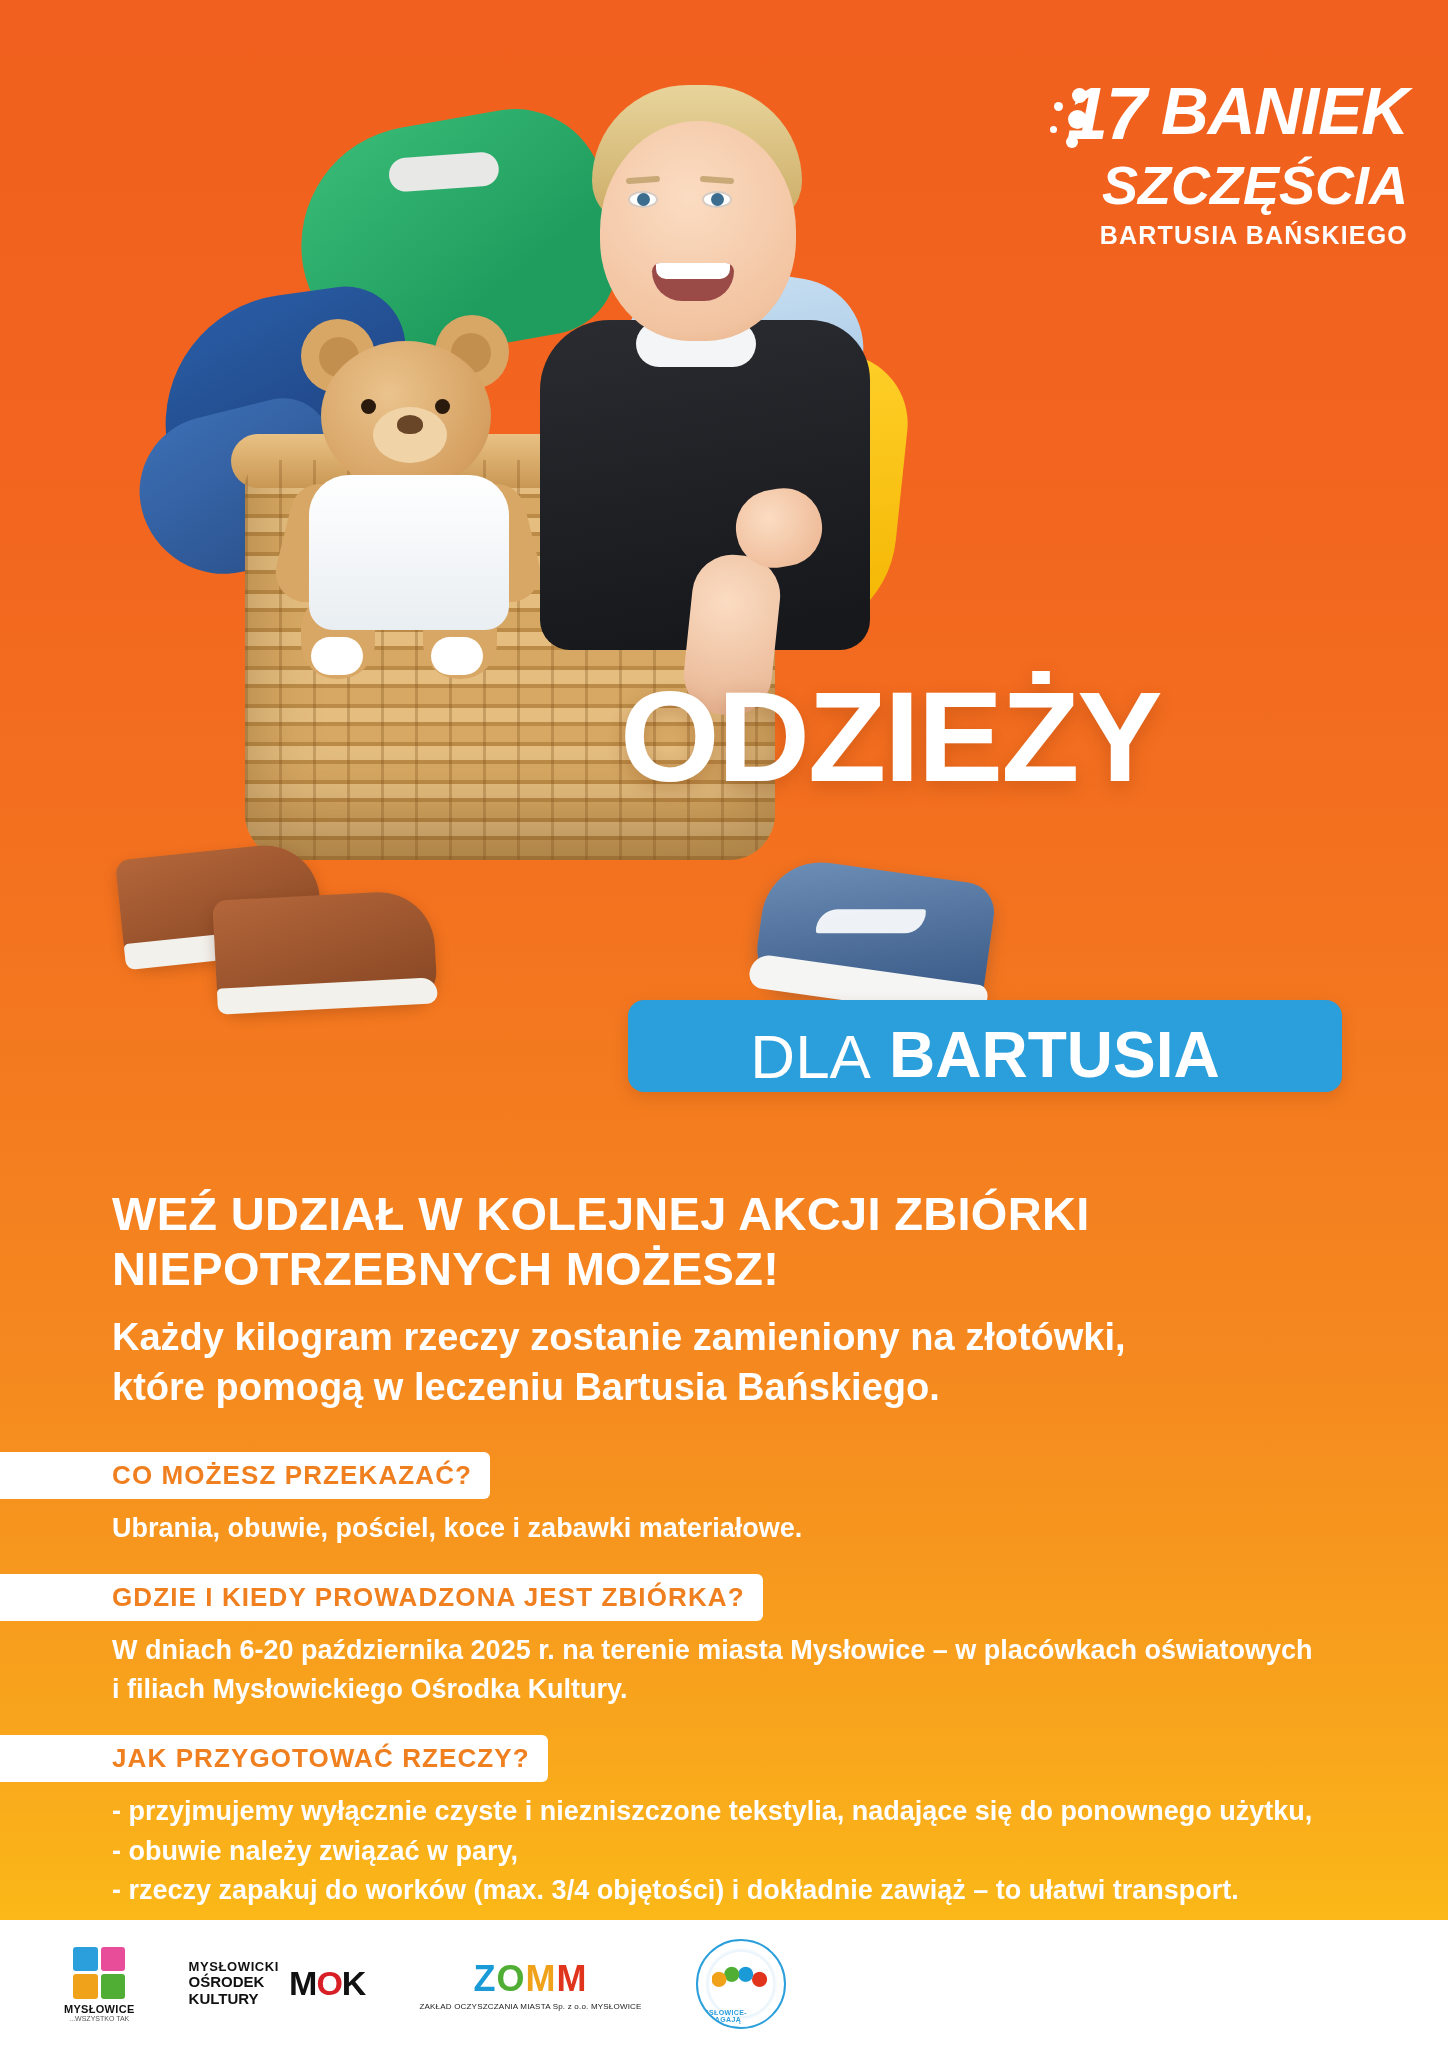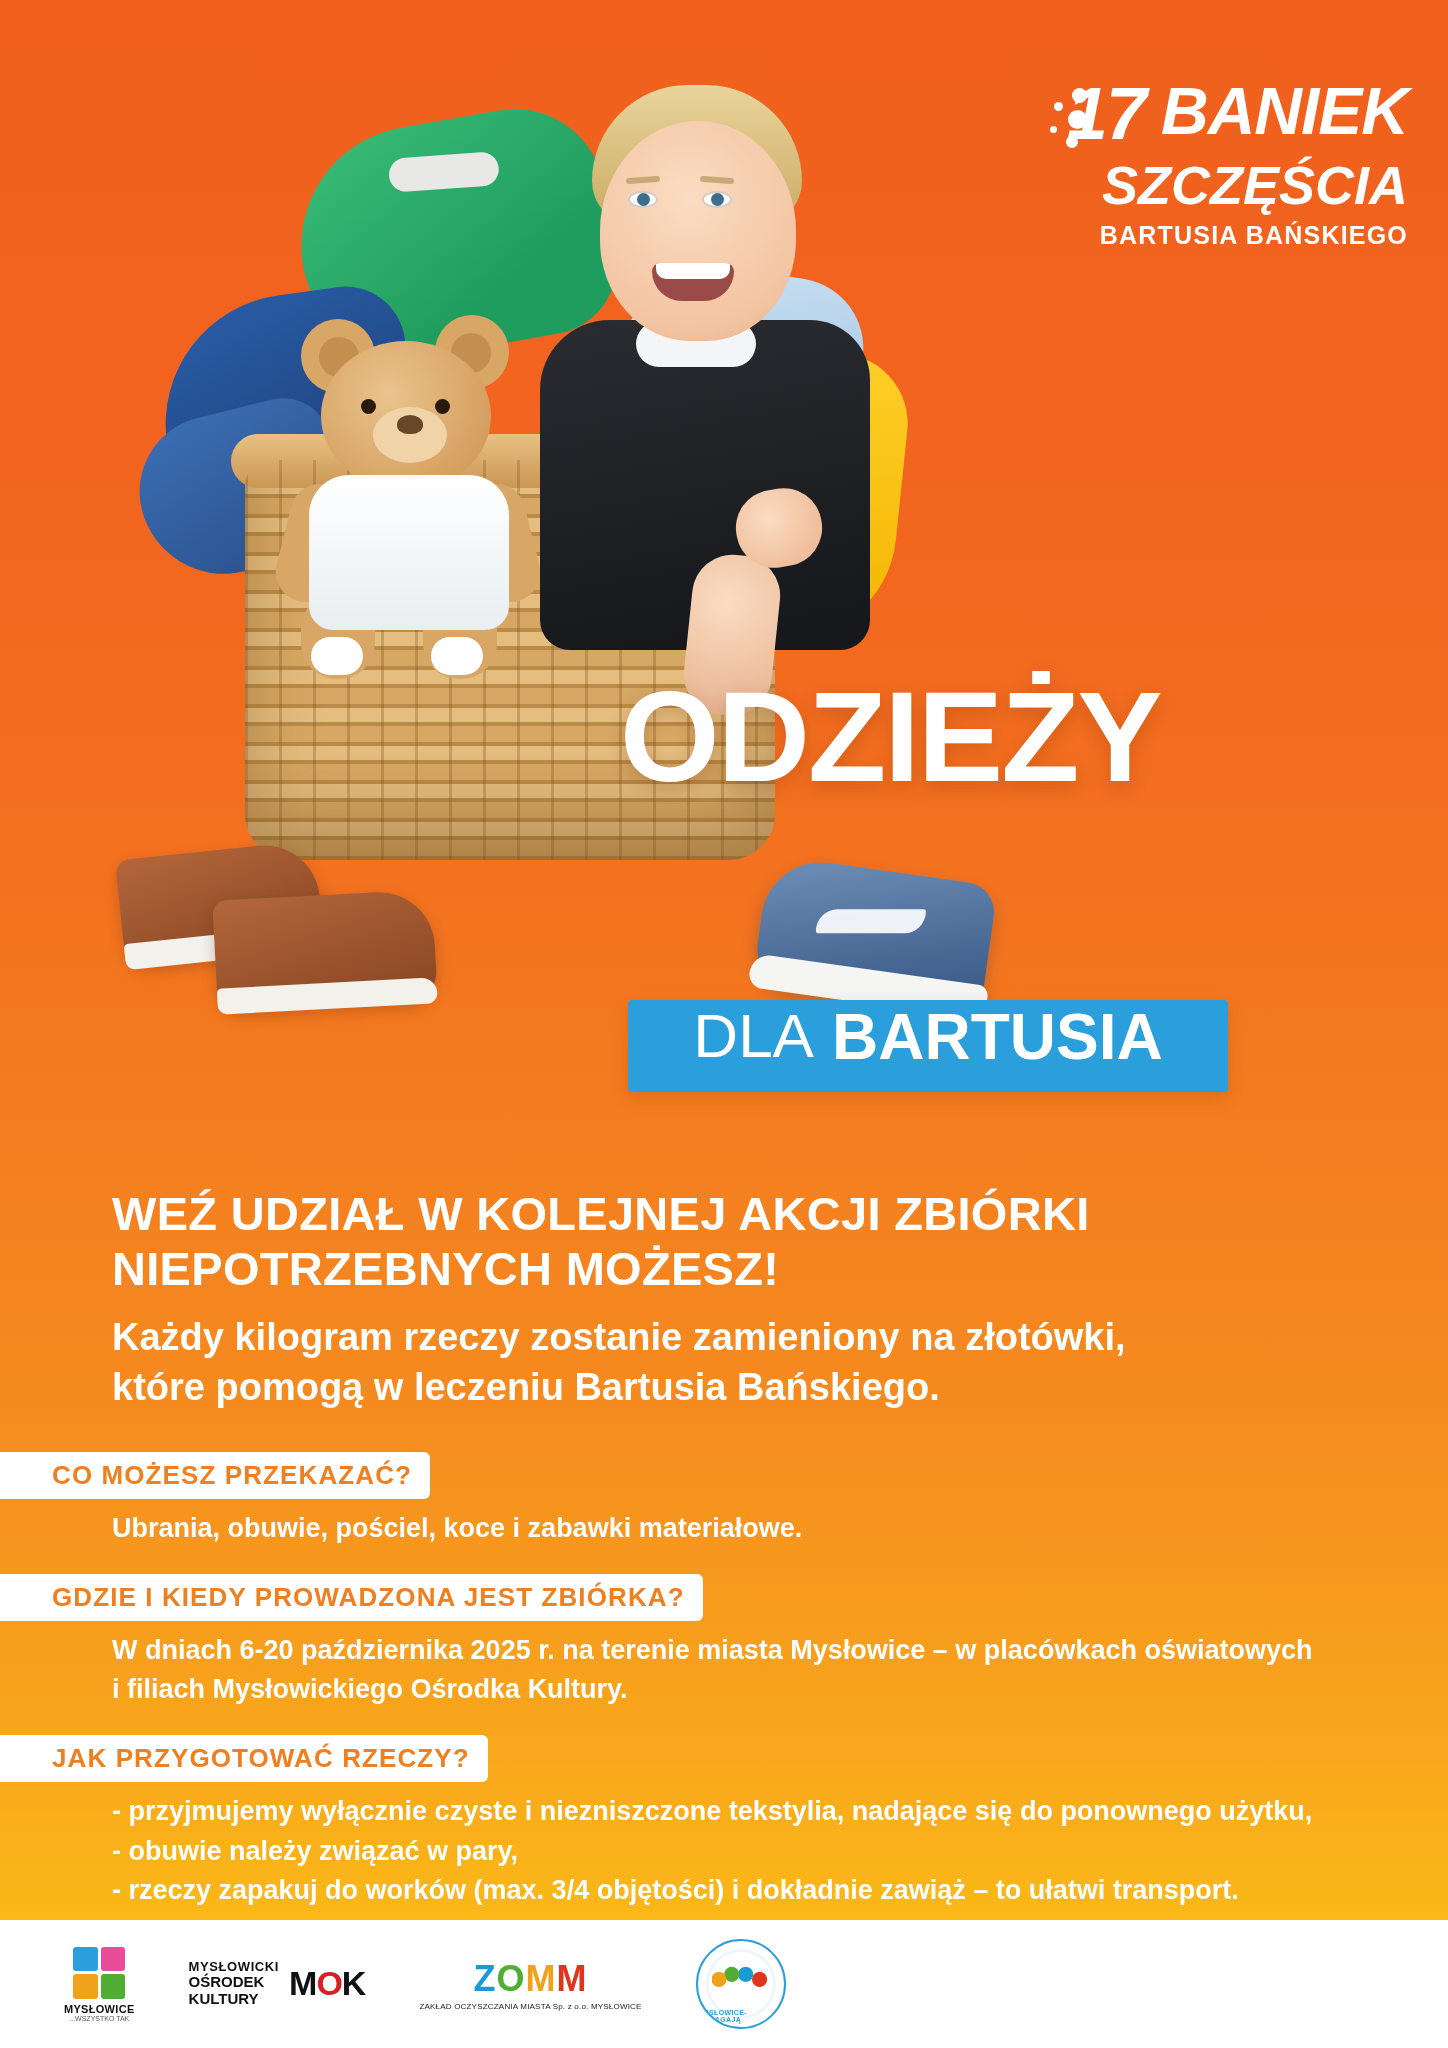--- a/index.html
+++ b/index.html
@@ -328,26 +328,26 @@
     font-size: 128px;
     line-height: 0.92;
     letter-spacing: -2px;
     text-shadow: 0 6px 18px rgba(120,45,0,0.25);
   }
   .headline .l2 { margin-top: 6px; }
   .dla-box {
     position: absolute;
     left: 628px;
     top: 1000px;
-    width: 600px;
+    width: 714px;
     height: 92px;
     background: #2a9fdb;
-    border-radius: 4px;
+    border-radius: 16px;
     display: flex;
-    align-items: flex-start;
+    align-items: flex-end;
     justify-content: center;
     gap: 18px;
     box-shadow: 0 6px 16px rgba(120,45,0,0.18);
   }
   .dla-box .dla {
     color: #ffffff;
     font-size: 62px;
     font-weight: normal;
     letter-spacing: 0px;
   }
@@ -387,21 +387,21 @@
     width: 1448px;
   }
   .sec { margin-bottom: 26px; }
   .sec-head {
     display: inline-block;
     background: #ffffff;
     color: #ef7f1f;
     font-weight: bold;
     font-size: 26px;
     letter-spacing: 1.1px;
-    padding: 8px 18px 8px 52px;
+    padding: 8px 18px 8px 112px;
     margin-left: 0;
     border-radius: 0 6px 6px 0;
   }
   .sec-body {
     color: #ffffff;
     font-size: 27px;
     line-height: 1.45;
     font-weight: 600;
     padding: 10px 110px 0 112px;
   }

